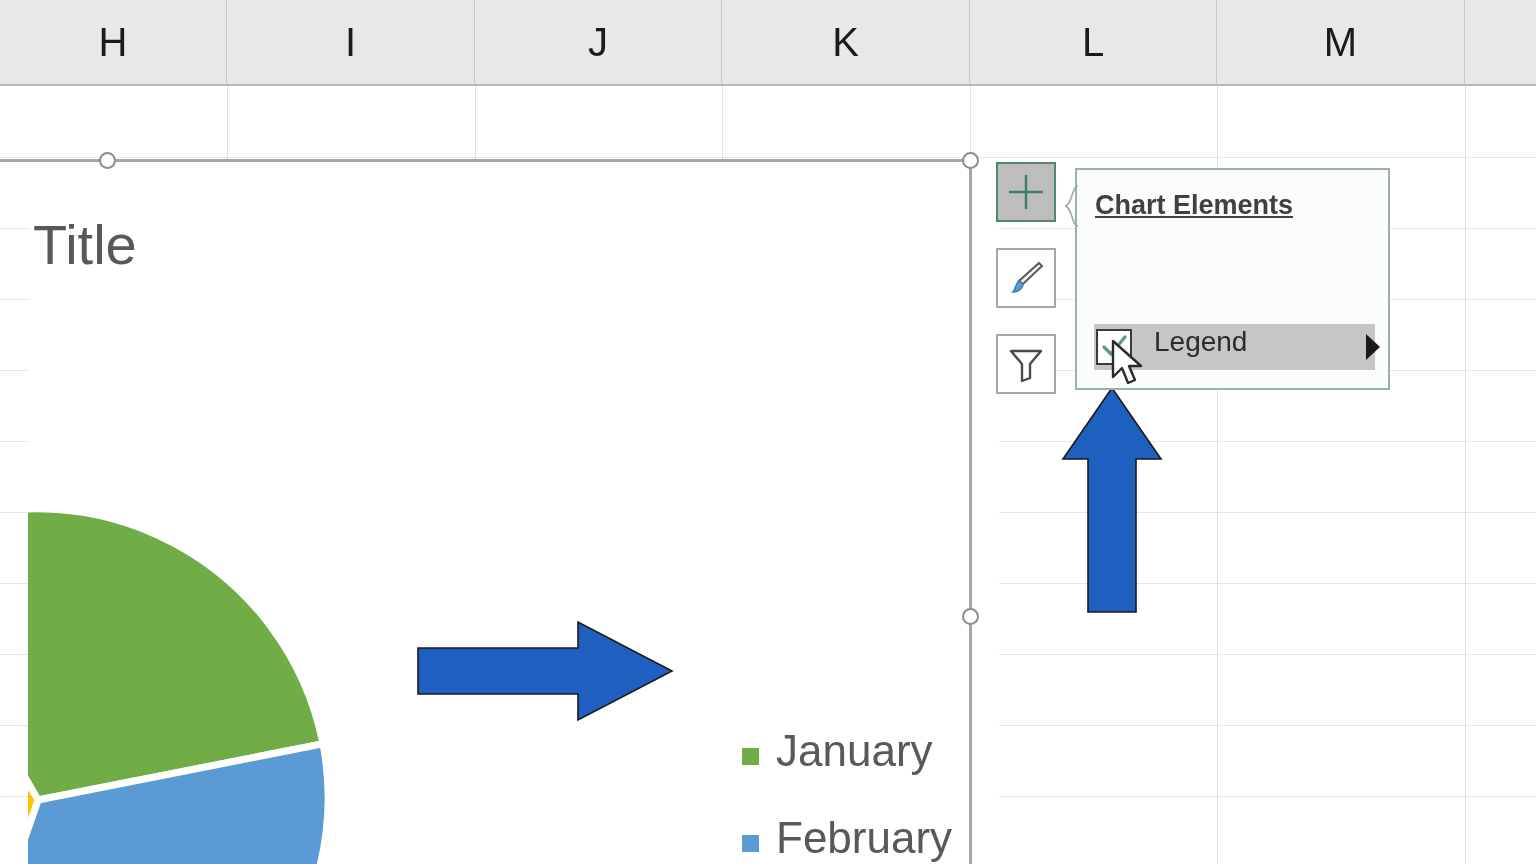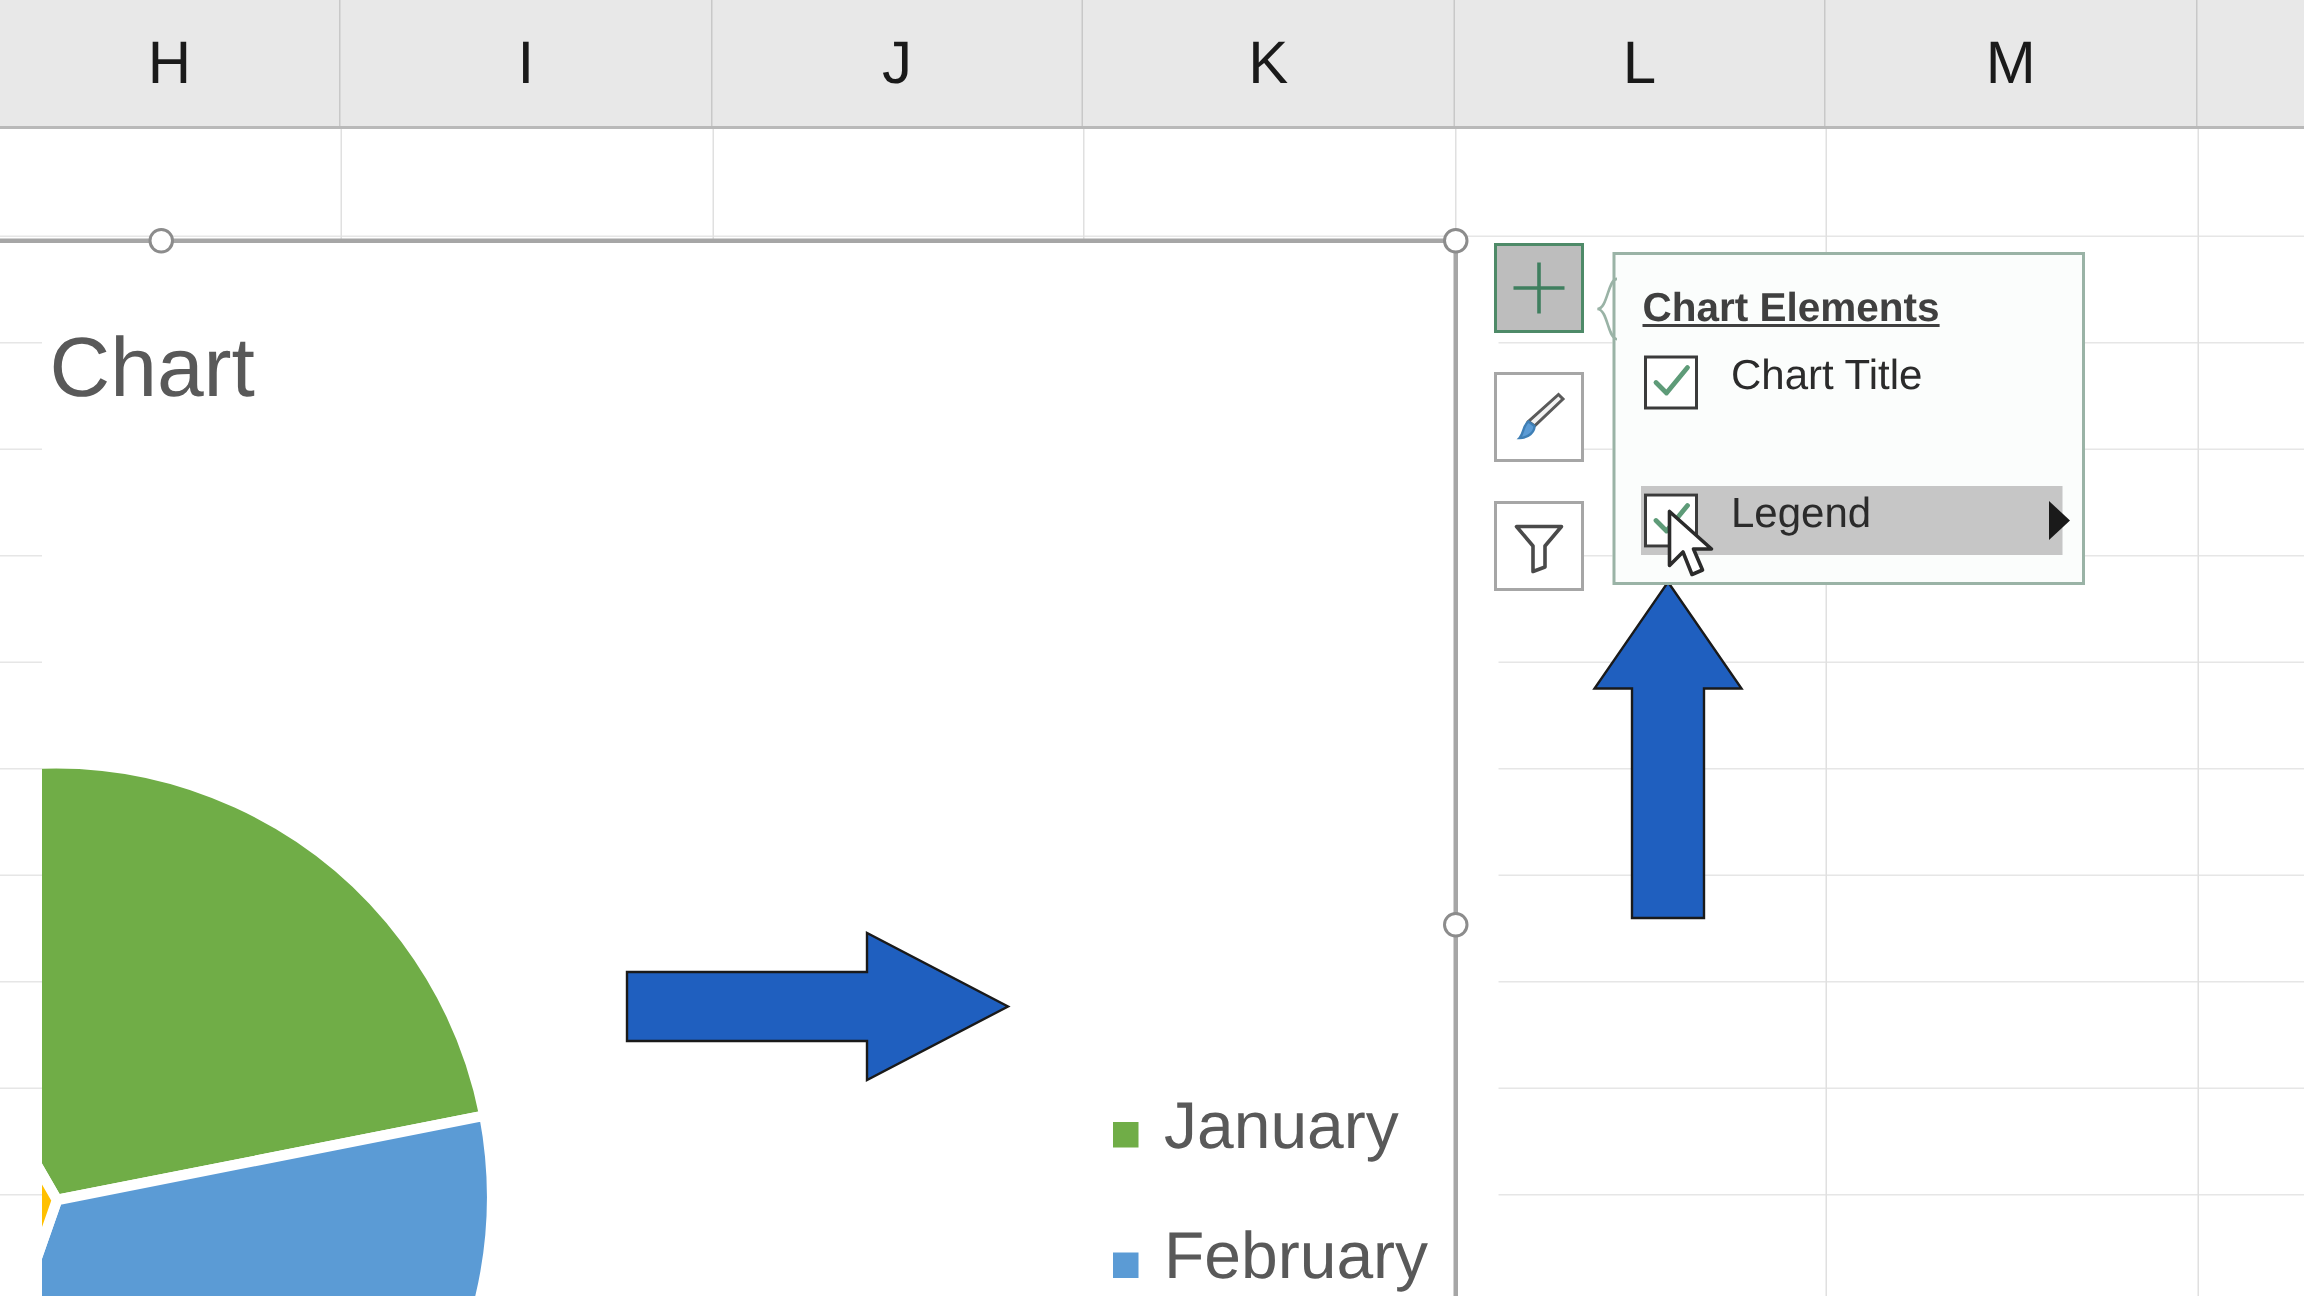--- a/index.html
+++ b/index.html
@@ -197,21 +197,21 @@
         <span class="legend-swatch" id="sw1" style="background: rgb(91, 155, 213);"></span>
         <span class="legend-label">February</span>
       </div>
       <div class="legend-row">
         
         
       </div>
     </div>
   </div>
 
-  <div class="chart-title">Chart</div>
+  <div class="chart-title">Title</div>
 
   <div class="chart-border-top"></div>
   <div class="chart-border-right"></div>
   <div class="handle" style="left:99px;  top:152px;"></div>
   <div class="handle" style="left:962px; top:152px;"></div>
   <div class="handle" style="left:962px; top:608px;"></div>
 
   <div class="side-btns">
 
     <div class="side-btn active">
@@ -236,28 +236,20 @@
   </div>
 
   <div class="ce-panel">
 
     <svg class="ce-notch" width="16" height="46" viewBox="0 0 16 46">
       <path d="M16,0 C9,0 9,23 1,23 C9,23 9,46 16,46" fill="none" stroke="#9ab3a6" stroke-width="2"></path>
     </svg>
 
     <div class="ce-title">Chart Elements</div>
 
-    <div class="ce-row" style="top:62px;">
-      <span class="ce-check">
-        <svg width="28" height="28" viewBox="0 0 28 28">
-          <path d="M4 14 L11 21 L25 4" fill="none" stroke="#5e9b78" stroke-width="3.2" stroke-linecap="round" stroke-linejoin="round"></path>
-        </svg>
-      </span>
-      <span class="ce-label">Chart Title</span>
-    </div>
 
 
     <div class="ce-row hl" style="top:154px;">
       <span class="ce-check">
         <svg width="28" height="28" viewBox="0 0 28 28">
           <path d="M4 14 L11 21 L25 4" fill="none" stroke="#5e9b78" stroke-width="3.2" stroke-linecap="round" stroke-linejoin="round"></path>
         </svg>
       </span>
       <span class="ce-label">Legend</span>
       <svg class="ce-arrow" width="22" height="30" viewBox="0 0 22 30">

